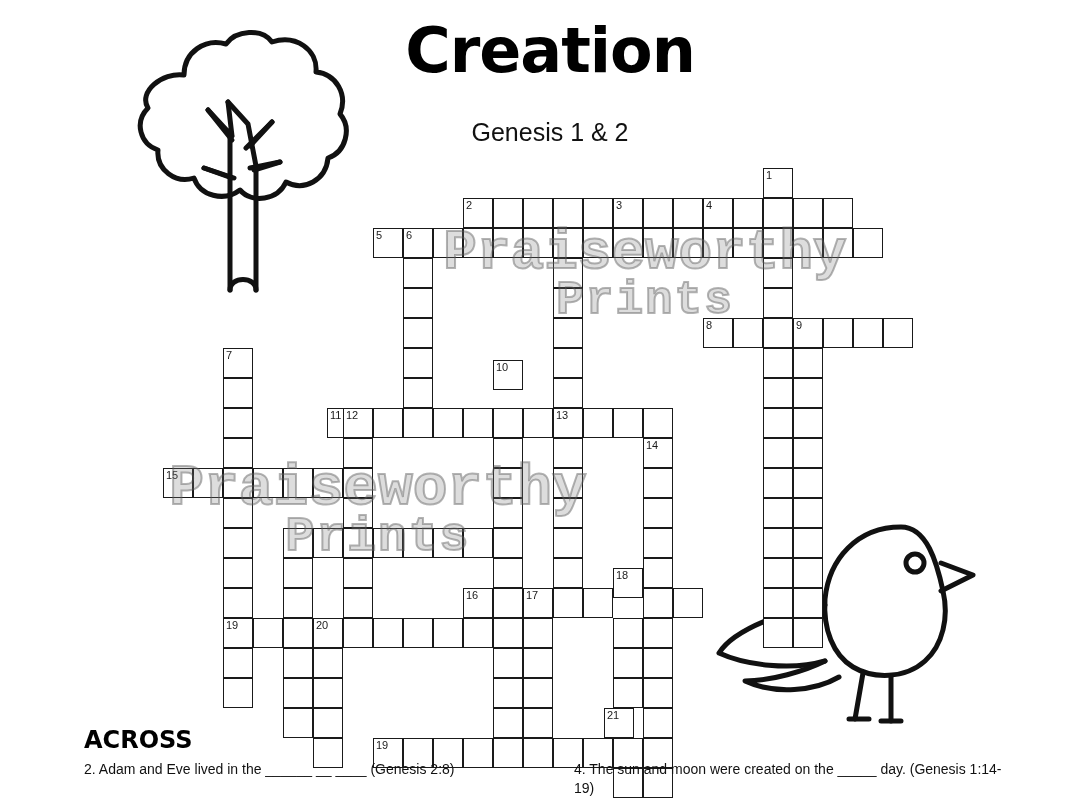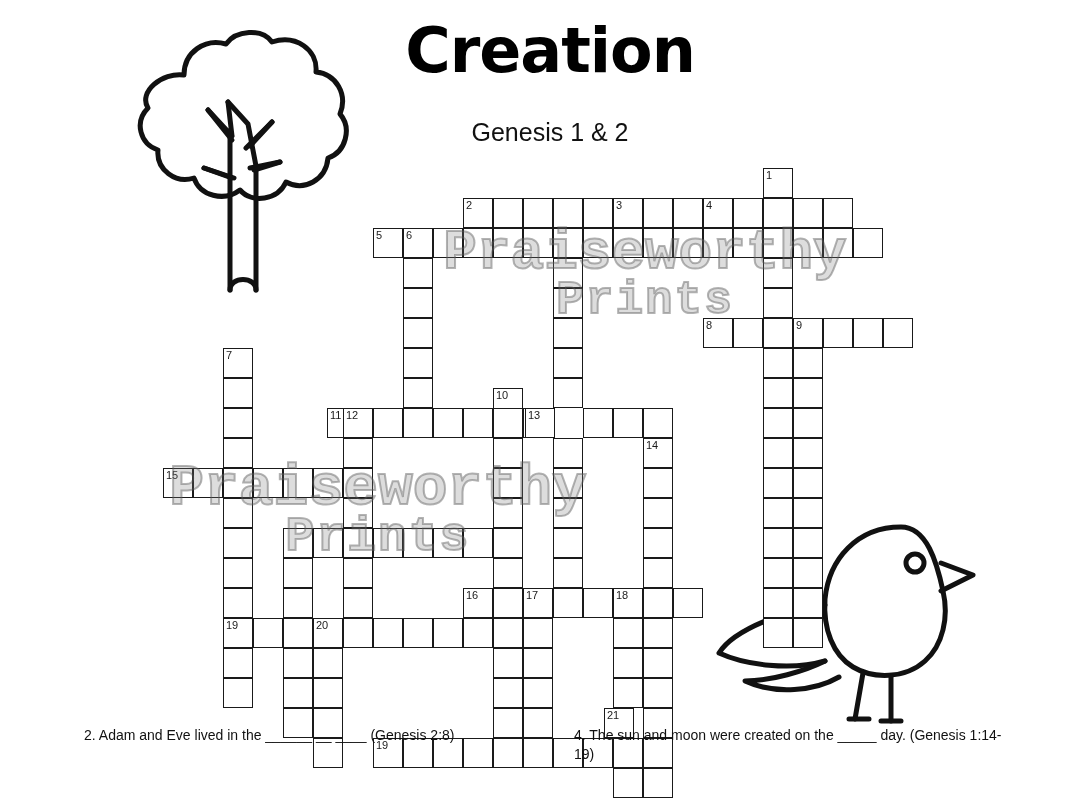--- a/index.html
+++ b/index.html
@@ -238,40 +238,40 @@
     <div class="cell" style="left: 883px; top: 318px;"></div>
     <div class="cell" style="left: 223px; top: 348px;">
       <span class="num">7</span>
     </div>
     <div class="cell" style="left: 403px; top: 348px;"></div>
     <div class="cell" style="left: 553px; top: 348px;"></div>
     <div class="cell" style="left: 763px; top: 348px;"></div>
     <div class="cell" style="left: 793px; top: 348px;"></div>
     <div class="cell" style="left: 223px; top: 378px;"></div>
     <div class="cell" style="left: 403px; top: 378px;"></div>
-    <div class="cell" style="left: 493px; top: 388px;">
+    <div class="cell" style="left: 493px; top: 360px;">
       <span class="num">10</span>
     </div>
     <div class="cell" style="left: 553px; top: 378px;"></div>
     <div class="cell" style="left: 763px; top: 378px;"></div>
     <div class="cell" style="left: 793px; top: 378px;"></div>
     <div class="cell" style="left: 223px; top: 408px;"></div>
     <div class="cell" style="left: 327px; top: 408px;">
       <span class="num">11</span>
     </div>
     <div class="cell" style="left: 343px; top: 408px;">
       <span class="num">12</span>
     </div>
     <div class="cell" style="left: 373px; top: 408px;"></div>
     <div class="cell" style="left: 403px; top: 408px;"></div>
     <div class="cell" style="left: 433px; top: 408px;"></div>
     <div class="cell" style="left: 463px; top: 408px;"></div>
     <div class="cell" style="left: 493px; top: 408px;"></div>
     <div class="cell" style="left: 523px; top: 408px;"></div>
-    <div class="cell" style="left: 525px; top: 408px;">
+    <div class="cell" style="left: 553px; top: 408px;">
       <span class="num">13</span>
     </div>
     <div class="cell" style="left: 583px; top: 408px;"></div>
     <div class="cell" style="left: 613px; top: 408px;"></div>
     <div class="cell" style="left: 643px; top: 408px;"></div>
     <div class="cell" style="left: 763px; top: 408px;"></div>
     <div class="cell" style="left: 793px; top: 408px;"></div>
     <div class="cell" style="left: 223px; top: 438px;"></div>
     <div class="cell" style="left: 343px; top: 438px;"></div>
     <div class="cell" style="left: 493px; top: 438px;"></div>
@@ -328,21 +328,21 @@
     <div class="cell" style="left: 343px; top: 588px;"></div>
     <div class="cell" style="left: 463px; top: 588px;">
       <span class="num">16</span>
     </div>
     <div class="cell" style="left: 493px; top: 588px;"></div>
     <div class="cell" style="left: 523px; top: 588px;">
       <span class="num">17</span>
     </div>
     <div class="cell" style="left: 553px; top: 588px;"></div>
     <div class="cell" style="left: 583px; top: 588px;"></div>
-    <div class="cell" style="left: 613px; top: 588px; padding-left: 12px;">
+    <div class="cell" style="left: 613px; top: 568px; padding-left: 12px;">
       <span class="num">18</span>
     </div>
     <div class="cell" style="left: 643px; top: 588px;"></div>
     <div class="cell" style="left: 673px; top: 588px;"></div>
     <div class="cell" style="left: 763px; top: 588px;"></div>
     <div class="cell" style="left: 793px; top: 588px;"></div>
     <div class="cell" style="left: 223px; top: 618px;">
       <span class="num">19</span>
     </div>
     <div class="cell" style="left: 253px; top: 618px;"></div>
@@ -403,20 +403,21 @@
 <div class="watermark" id="wm1">
   <div class="l1">Praiseworthy</div>
   <div class="l2">Prints</div>
 </div>
 <div class="watermark" id="wm2">
   <div class="l1">Praiseworthy</div>
   <div class="l2">Prints</div>
 </div>
 
 <div id="clues">
+  <div id="across-heading">ACROSS</div>
   <div class="clue-cols">
     <div class="clue-col">
       <div class="clue">2. Adam and Eve lived in the ______ __ ____ (Genesis 2:8)</div>
     </div>
     <div class="clue-col">
       <div class="clue">4. The sun and moon were created on the _____ day. (Genesis 1:14-19)</div>
     </div>
   </div>
 </div>
 

